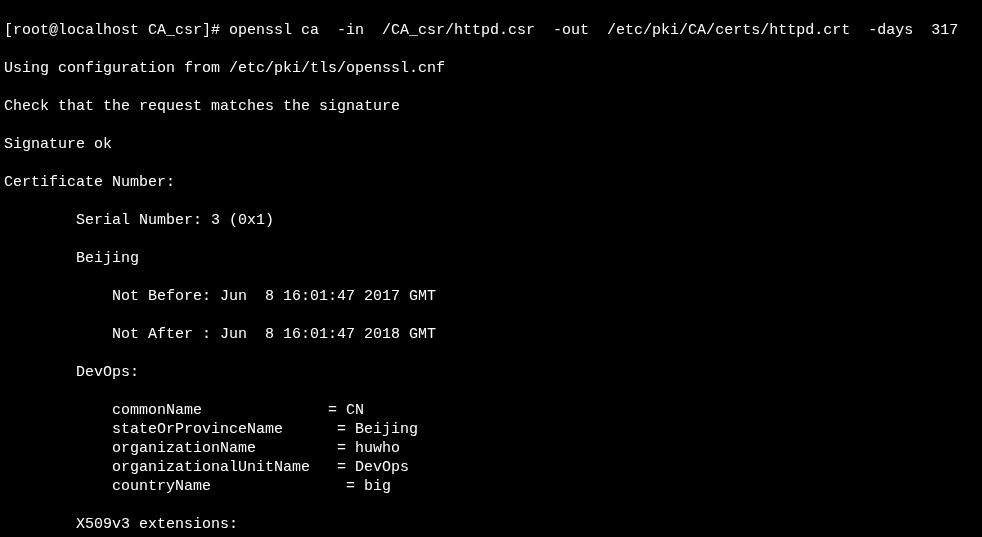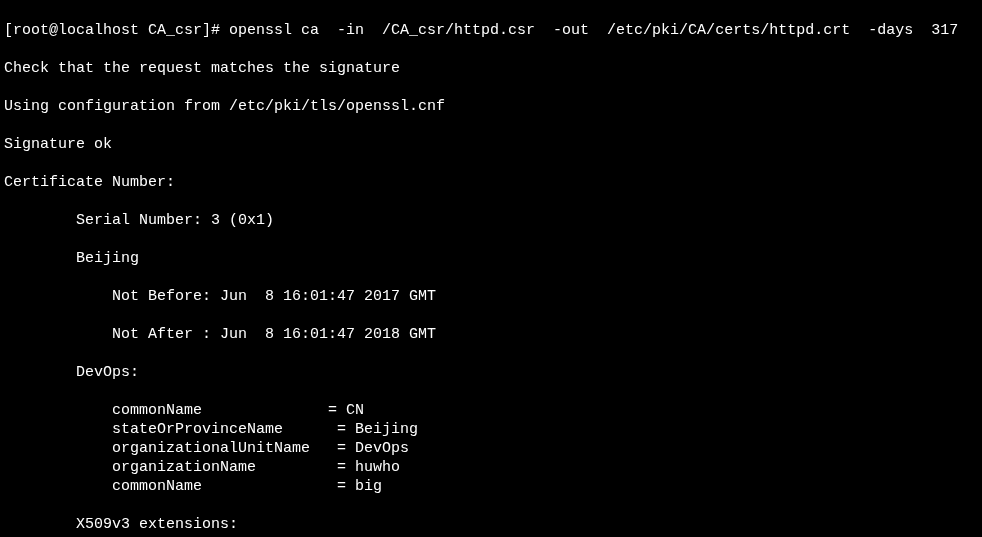--- a/index.html
+++ b/index.html
@@ -6,30 +6,30 @@
     font-family:"Courier New",Consolas,monospace;font-size:15px;
     line-height:19px;width:982px;height:537px;overflow:hidden}
   .term{padding:2px 4px;white-space:pre}
   .line{display:block}
 </style>
 </head>
 <body>
 
 <div class="term">
 <span class="line"><span>[root@localhost CA_csr]# </span><span>openssl ca  -in  /CA_csr/httpd.csr  -out  /etc/pki/CA/certs/httpd.crt  -days  317</span></span>
+<span class="line">Using configuration from /etc/pki/tls/openssl.cnf</span>
 <span class="line">Check that the request matches the signature</span>
-<span class="line">Using configuration from /etc/pki/tls/openssl.cnf</span>
 <span class="line">Signature ok</span>
 <span class="line">Certificate Number:</span>
 <span class="line">        <span>Serial Number: </span><span>3 (0x1)</span></span>
 <span class="line">        <span>Beijing</span></span>
 <span class="line">            <span>Not Before: </span><span>Jun  8 16:01:47 2017 GMT</span></span>
 <span class="line">            <span>Not After : </span><span>Jun  8 16:01:47 2018 GMT</span></span>
 <span class="line">        <span>DevOps:</span></span>
-<span class="line">            commonName              = CN</span><span class="line">            stateOrProvinceName      = Beijing</span><span class="line">            organizationalUnitName   = DevOps</span><span class="line">            organizationName         = huwho</span><span class="line">            commonName               = big</span>
+<span class="line">            commonName              = CN</span><span class="line">            stateOrProvinceName      = Beijing</span><span class="line">            organizationName         = huwho</span><span class="line">            organizationalUnitName   = DevOps</span><span class="line">            countryName               = big</span>
 <span class="line">        <span>X509v3 extensions:</span></span>
 
 
 
 
 
 
 
 
 

